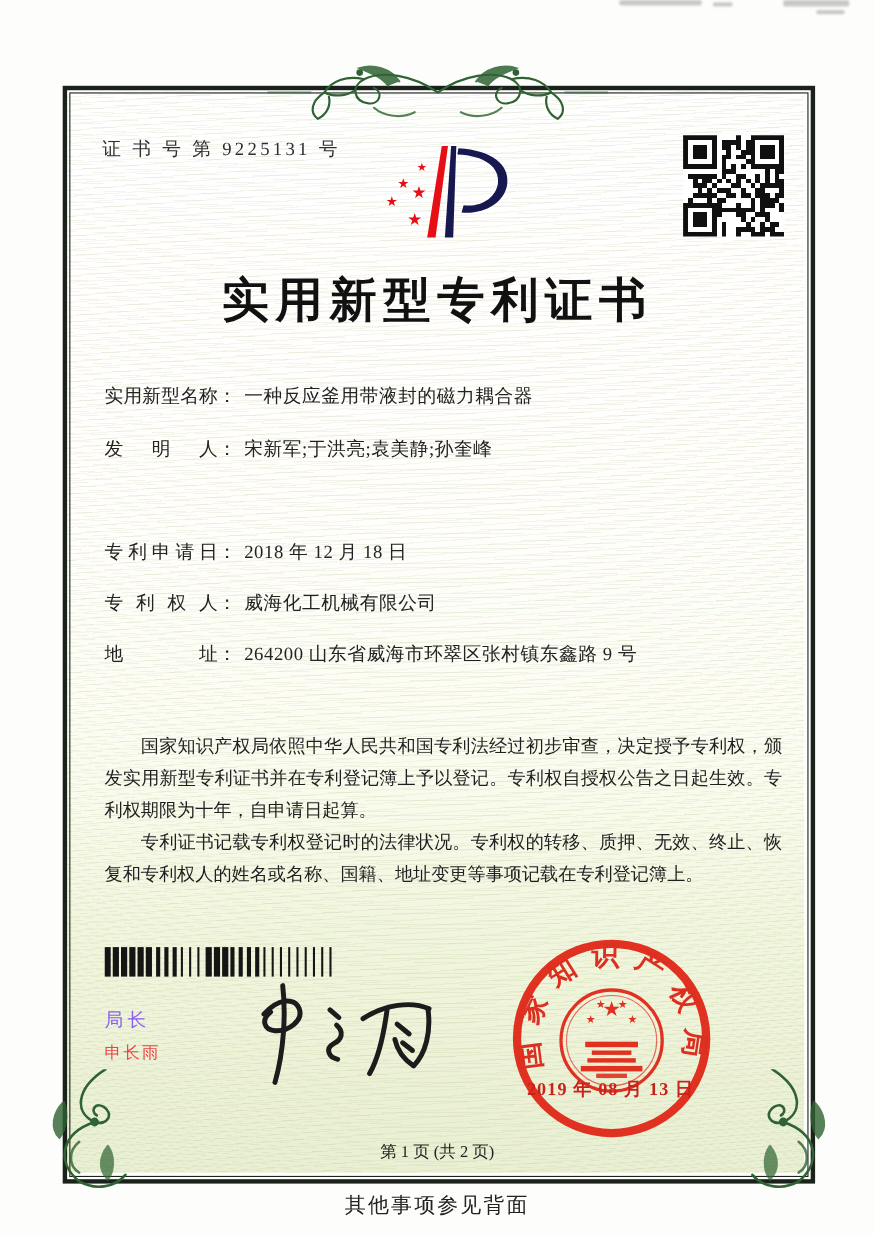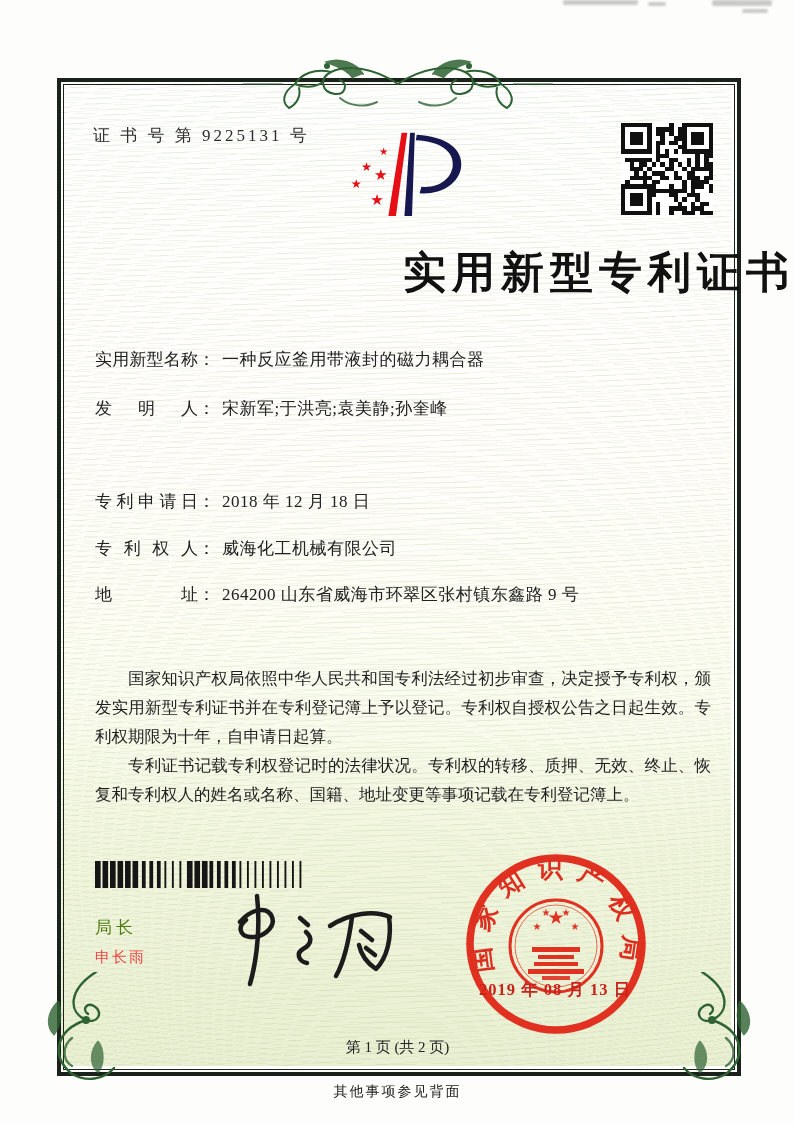--- a/index.html
+++ b/index.html
@@ -32,45 +32,45 @@
   .ornament{position:absolute;z-index:3;}
   .ornament.top{left:50%;top:58px;transform:translateX(-50%);}
   .ornament.bl{left:38px;top:972px;}
   .ornament.br{left:676px;top:972px;transform:scaleX(-1);}
   
   .cert-no{position:absolute;left:93px;top:124px;z-index:2;font-size:17px;letter-spacing:3px;color:#2e2e2e;}
   .logo{position:absolute;left:336px;top:129px;width:152px;height:104px;z-index:2;}
   .qr{position:absolute;left:621px;top:123px;width:92px;height:92px;z-index:2;background:#fff;}
   .title{
     position:absolute;left:0;right:0;top:244px;z-index:2;margin:0;
-    text-align:right;font-size:43px;font-weight:700;letter-spacing:6px;color:#111;
+    text-align:center;font-size:43px;font-weight:700;letter-spacing:6px;color:#111;
   }
   
   .field{position:absolute;left:95px;z-index:2;font-size:17px;white-space:nowrap;color:#222;}
   .flabel{
     display:inline-block;width:103px;text-align:justify;text-align-last:justify;
     vertical-align:top;
   }
   .fvalue{margin-left:7px;letter-spacing:.5px;}
   .fgroup2{position:absolute;left:298px;top:0;white-space:nowrap;}
   
   .paras{position:absolute;left:95px;top:664px;width:616px;z-index:2;font-size:16.5px;line-height:29px;color:#1f1f1f;}
   .paras p{margin:0;text-indent:2em;text-align:justify;font-style:normal;}
   
   .barcode{position:absolute;left:95px;top:861px;width:212px;height:27px;z-index:2;}
   .director-label{position:absolute;left:95px;top:916px;z-index:2;font-size:17px;letter-spacing:4px;
-    font-family:Liberation Serif, serif;color:#4d7c0f;}
+    font-family:Liberation Serif, serif;color:#8b5cf6;}
   .director-name{position:absolute;left:95px;top:948px;z-index:2;font-size:15px;letter-spacing:2px;
     font-family:"Liberation Sans","DejaVu Sans",sans-serif;color:#ef4444;}
   .signature{position:absolute;left:200px;top:890px;z-index:3;}
   .seal{position:absolute;left:462px;top:850px;width:188px;height:188px;z-index:2;opacity:.95;}
   .seal-date{position:absolute;left:479px;top:979px;z-index:4;font-size:16.5px;font-weight:700;
     letter-spacing:1px;color:#c8231a;white-space:nowrap;}
   .page-info{position:absolute;left:0;right:0;top:1038px;z-index:2;text-align:center;font-size:15px;color:#222;}
-  .back-note{position:absolute;left:0;right:0;top:1083px;z-index:2;text-align:center;font-size:14px;
+  .back-note{position:absolute;left:0;right:0;top:1083px;z-index:2;text-align:center;font-size:19px;
     letter-spacing:2px;color:#222;}
 </style>
 </head>
 <body>
 
 <div class="page">
 
   <div class="smudge a"></div>
   <div class="smudge b"></div>
   <div class="smudge c"></div>

